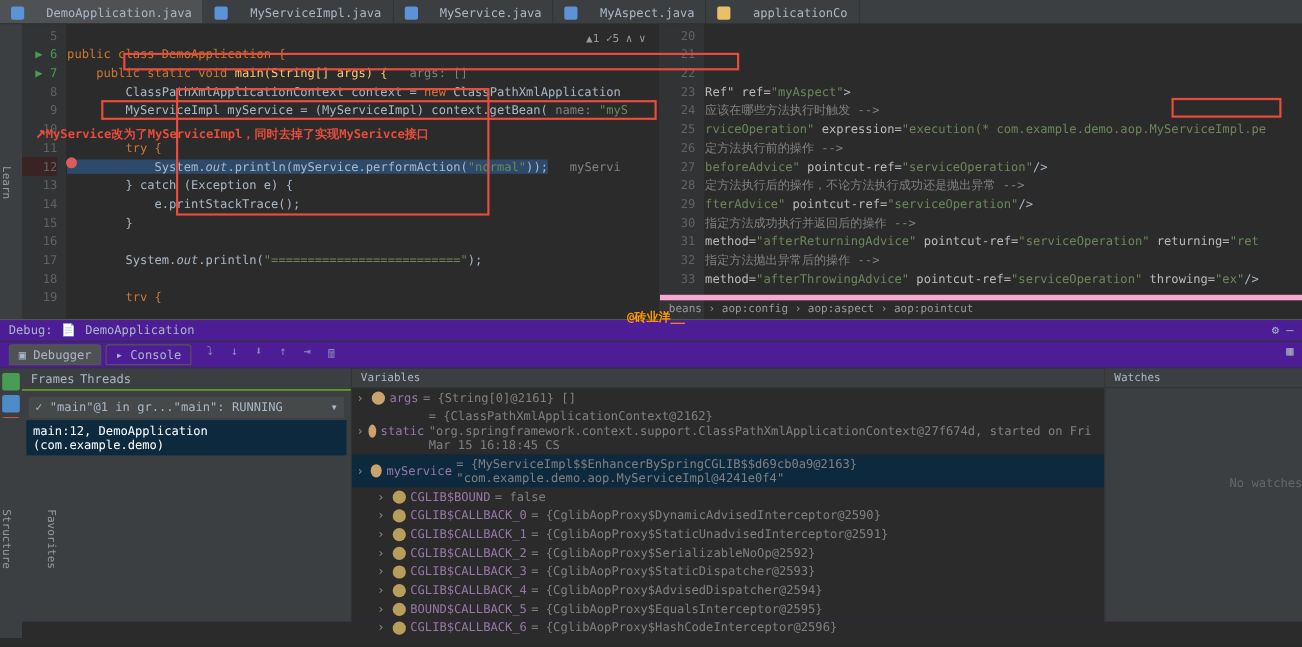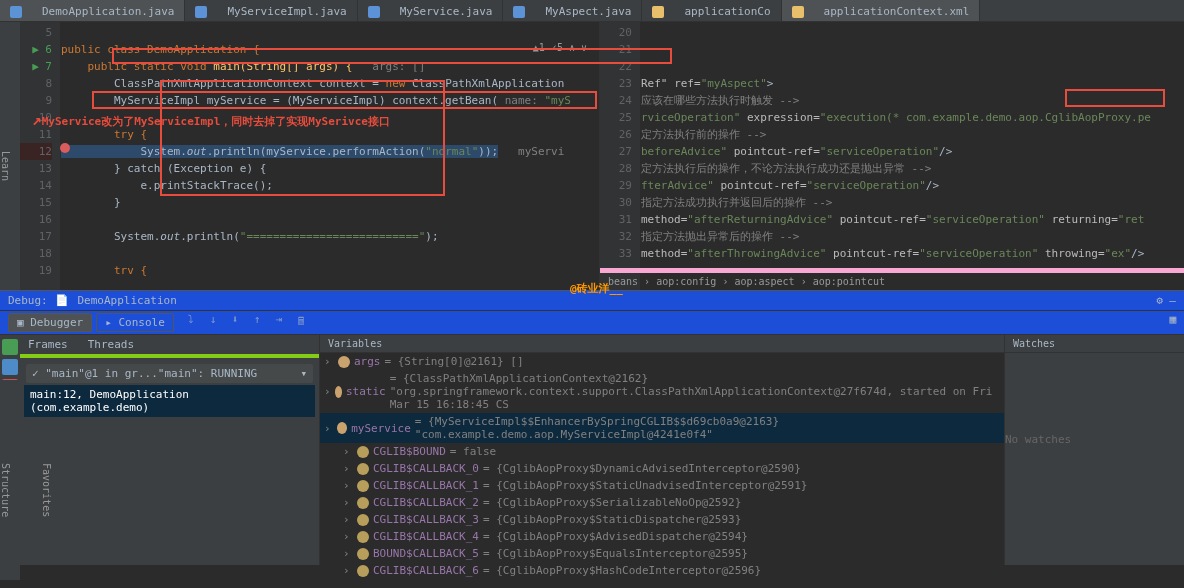--- a/index.html
+++ b/index.html
@@ -20,47 +20,47 @@
 .kw{color:#cc7832}
 .str{color:#6a8759}
 .comment{color:#808080}
 .fn{color:#ffc66d}
 .attr{color:#bababa}
 .val{color:#6a8759}
 .highlight-box{border:2px solid #e74c3c;position:absolute}
 .red-note{color:#e74c3c;position:absolute;font-size:13px;font-weight:bold}
 .orange-note{color:#ff9800;position:absolute;font-size:11px;font-weight:bold}
 .breadcrumb{padding:3px 8px;color:#999;border-top:5px solid #f9a8d4;font-size:10px}
-.debug-panel{background:#1d4ed8;border-top:1px solid #555}
+.debug-panel{background:#4c1d95;border-top:1px solid #555}
 .debug-header{display:flex;align-items:center;padding:3px 8px;gap:8px;border-bottom:1px solid #323232}
 .debug-tabs{display:flex;padding:2px 8px;gap:4px;border-bottom:1px solid #323232}
 .debug-tab{padding:2px 8px;border:1px solid #555;border-radius:3px 3px 0 0;cursor:pointer}
 .debug-tab.active{background:#4e5254}
 .debug-toolbar{display:flex;gap:6px;margin-left:10px}
 .tb-icon{width:16px;height:16px;opacity:0.7;cursor:pointer}
 .debug-body{display:flex;height:230px}
 .debug-left{width:20px;background:#3c3f41;display:flex;flex-direction:column;gap:4px;padding:4px 2px}
 .dl-btn{width:16px;height:16px;border-radius:2px}
 .frames-panel{width:300px;border-right:1px solid #323232;background:#3c3f41}
-.panel-header{padding:3px 8px;border-bottom:4px solid #84cc16;display:flex;gap:20px;font-size:10px}
+.panel-header{padding:3px 8px;border-bottom:1px solid #84cc16;display:flex;gap:5px;font-size:10px}
 .frames-content{padding:4px}
 .thread-sel{background:#45494a;padding:3px 6px;margin:2px;display:flex;justify-content:space-between;border-radius:2px}
 .frame-row{padding:3px 6px;background:#0d293e;color:#fff}
 .vars-panel{flex:1;background:#2b2b2b}
 .vars-header{padding:3px 8px;border-bottom:1px solid #323232;background:#3c3f41;font-size:10px}
 .var-row{padding:2px 4px;display:flex;align-items:center;gap:4px}
 .var-row.sel{background:#0d293e}
 .arrow{color:#888;width:10px;display:inline-block}
 .var-icon{width:12px;height:12px;border-radius:50%;display:inline-block}
 .vi-p{background:#c9a26d}
 .vi-f{background:#b79f5b}
 .var-name{color:#9876aa}
 .var-val{color:#808080}
 .watches-panel{width:180px;border-left:1px solid #323232;background:#3c3f41}
-.status-line{position:absolute;top:20px;right:12px;color:#999;font-size:10px}
+.status-line{position:absolute;top:8px;right:12px;color:#999;font-size:10px}
 .indent{display:inline-block;width:15px}
 .bp{position:absolute;left:40px;width:10px;height:10px;background:#db5c5c;border-radius:50%}
 </style>
 </head>
 <body>
 
 <div class="tabs">
   <div class="tab active">
       <span class="tab-icon icon-j"></span>
       <span>DemoApplication.java</span>
@@ -73,24 +73,20 @@
       <span class="tab-icon icon-j"></span>
       <span>MyService.java</span>
     </div>
   <div class="tab">
       <span class="tab-icon icon-j"></span>
       <span>MyAspect.java</span>
     </div>
   <div class="tab">
       <span class="tab-icon icon-x"></span>
       <span>applicationCo</span>
-    </div>
-  <div class="tab active">
-      <span class="tab-icon icon-x"></span>
-      <span>applicationContext.xml</span>
     </div>
 </div>
 
 <div class="editor-area">
   <div class="side-tabs">
     <span>Learn</span>
     <span>Project</span>
   </div>
 
   <div class="left-editor">
@@ -148,21 +144,21 @@
         <div>30</div>
         <div>31</div>
         <div>32</div>
         <div>33</div>
     </div>
     <div class="code">
 
 
 <span class="attr">Ref"</span> <span class="attr">ref=</span><span class="val">"myAspect"</span>&gt;
 <span class="comment">应该在哪些方法执行时触发 --&gt;</span>
-<span class="val">rviceOperation"</span><span class="attr"> expression=</span><span class="val">"execution(* com.example.demo.aop.</span><span class="val">CglibAopProxy.</span><span class="val">pe</span>
+<span class="val">rviceOperation"</span><span class="attr"> expression=</span><span class="val">"execution(* com.example.demo.aop.</span><span class="val">MyServiceImpl.</span><span class="val">pe</span>
 <span class="comment">定方法执行前的操作 --&gt;</span>
 <span class="val">beforeAdvice"</span> <span class="attr">pointcut-ref=</span><span class="val">"serviceOperation"</span>/&gt;
 <span class="comment">定方法执行后的操作，不论方法执行成功还是抛出异常 --&gt;</span>
 <span class="val">fterAdvice"</span> <span class="attr">pointcut-ref=</span><span class="val">"serviceOperation"</span>/&gt;
 <span class="comment">指定方法成功执行并返回后的操作 --&gt;</span>
 <span class="attr">method=</span><span class="val">"afterReturningAdvice"</span> <span class="attr">pointcut-ref=</span><span class="val">"serviceOperation"</span> <span class="attr">returning=</span><span class="val">"ret</span>
 <span class="comment">指定方法抛出异常后的操作 --&gt;</span>
 <span class="attr">method=</span><span class="val">"afterThrowingAdvice"</span> <span class="attr">pointcut-ref=</span><span class="val">"serviceOperation"</span> <span class="attr">throwing=</span><span class="val">"ex"</span>/&gt;
     </div>
     <div class="highlight-box" style="left:465px;top:67px;width:100px;height:18px"></div>
@@ -289,21 +285,21 @@
             <span class="var-icon vi-f"></span> 
             <span class="var-name">CGLIB$CALLBACK_6</span> 
             <span class="var-val">= {CglibAopProxy$HashCodeInterceptor@2596}</span>
           </div>
         </div>
       <div class="highlight-box" style="left:112px;top:48px;width:560px;height:16px"></div>
       <div class="highlight-box" style="left:160px;top:80px;width:285px;height:116px"></div>
     </div>
     <div class="watches-panel">
       <div class="vars-header">Watches</div>
-      <div style="text-align:left;padding-top:80px;color:#666">No watches</div>
+      <div style="text-align:right;padding-top:80px;color:#666">No watches</div>
     </div>
   </div>
 </div>
 
 <div class="side-tabs" style="position:absolute;left:0;top:380px;height:200px">
   <span>Structure</span>
   <span>Favorites</span>
 </div>
 
 </body></html>

